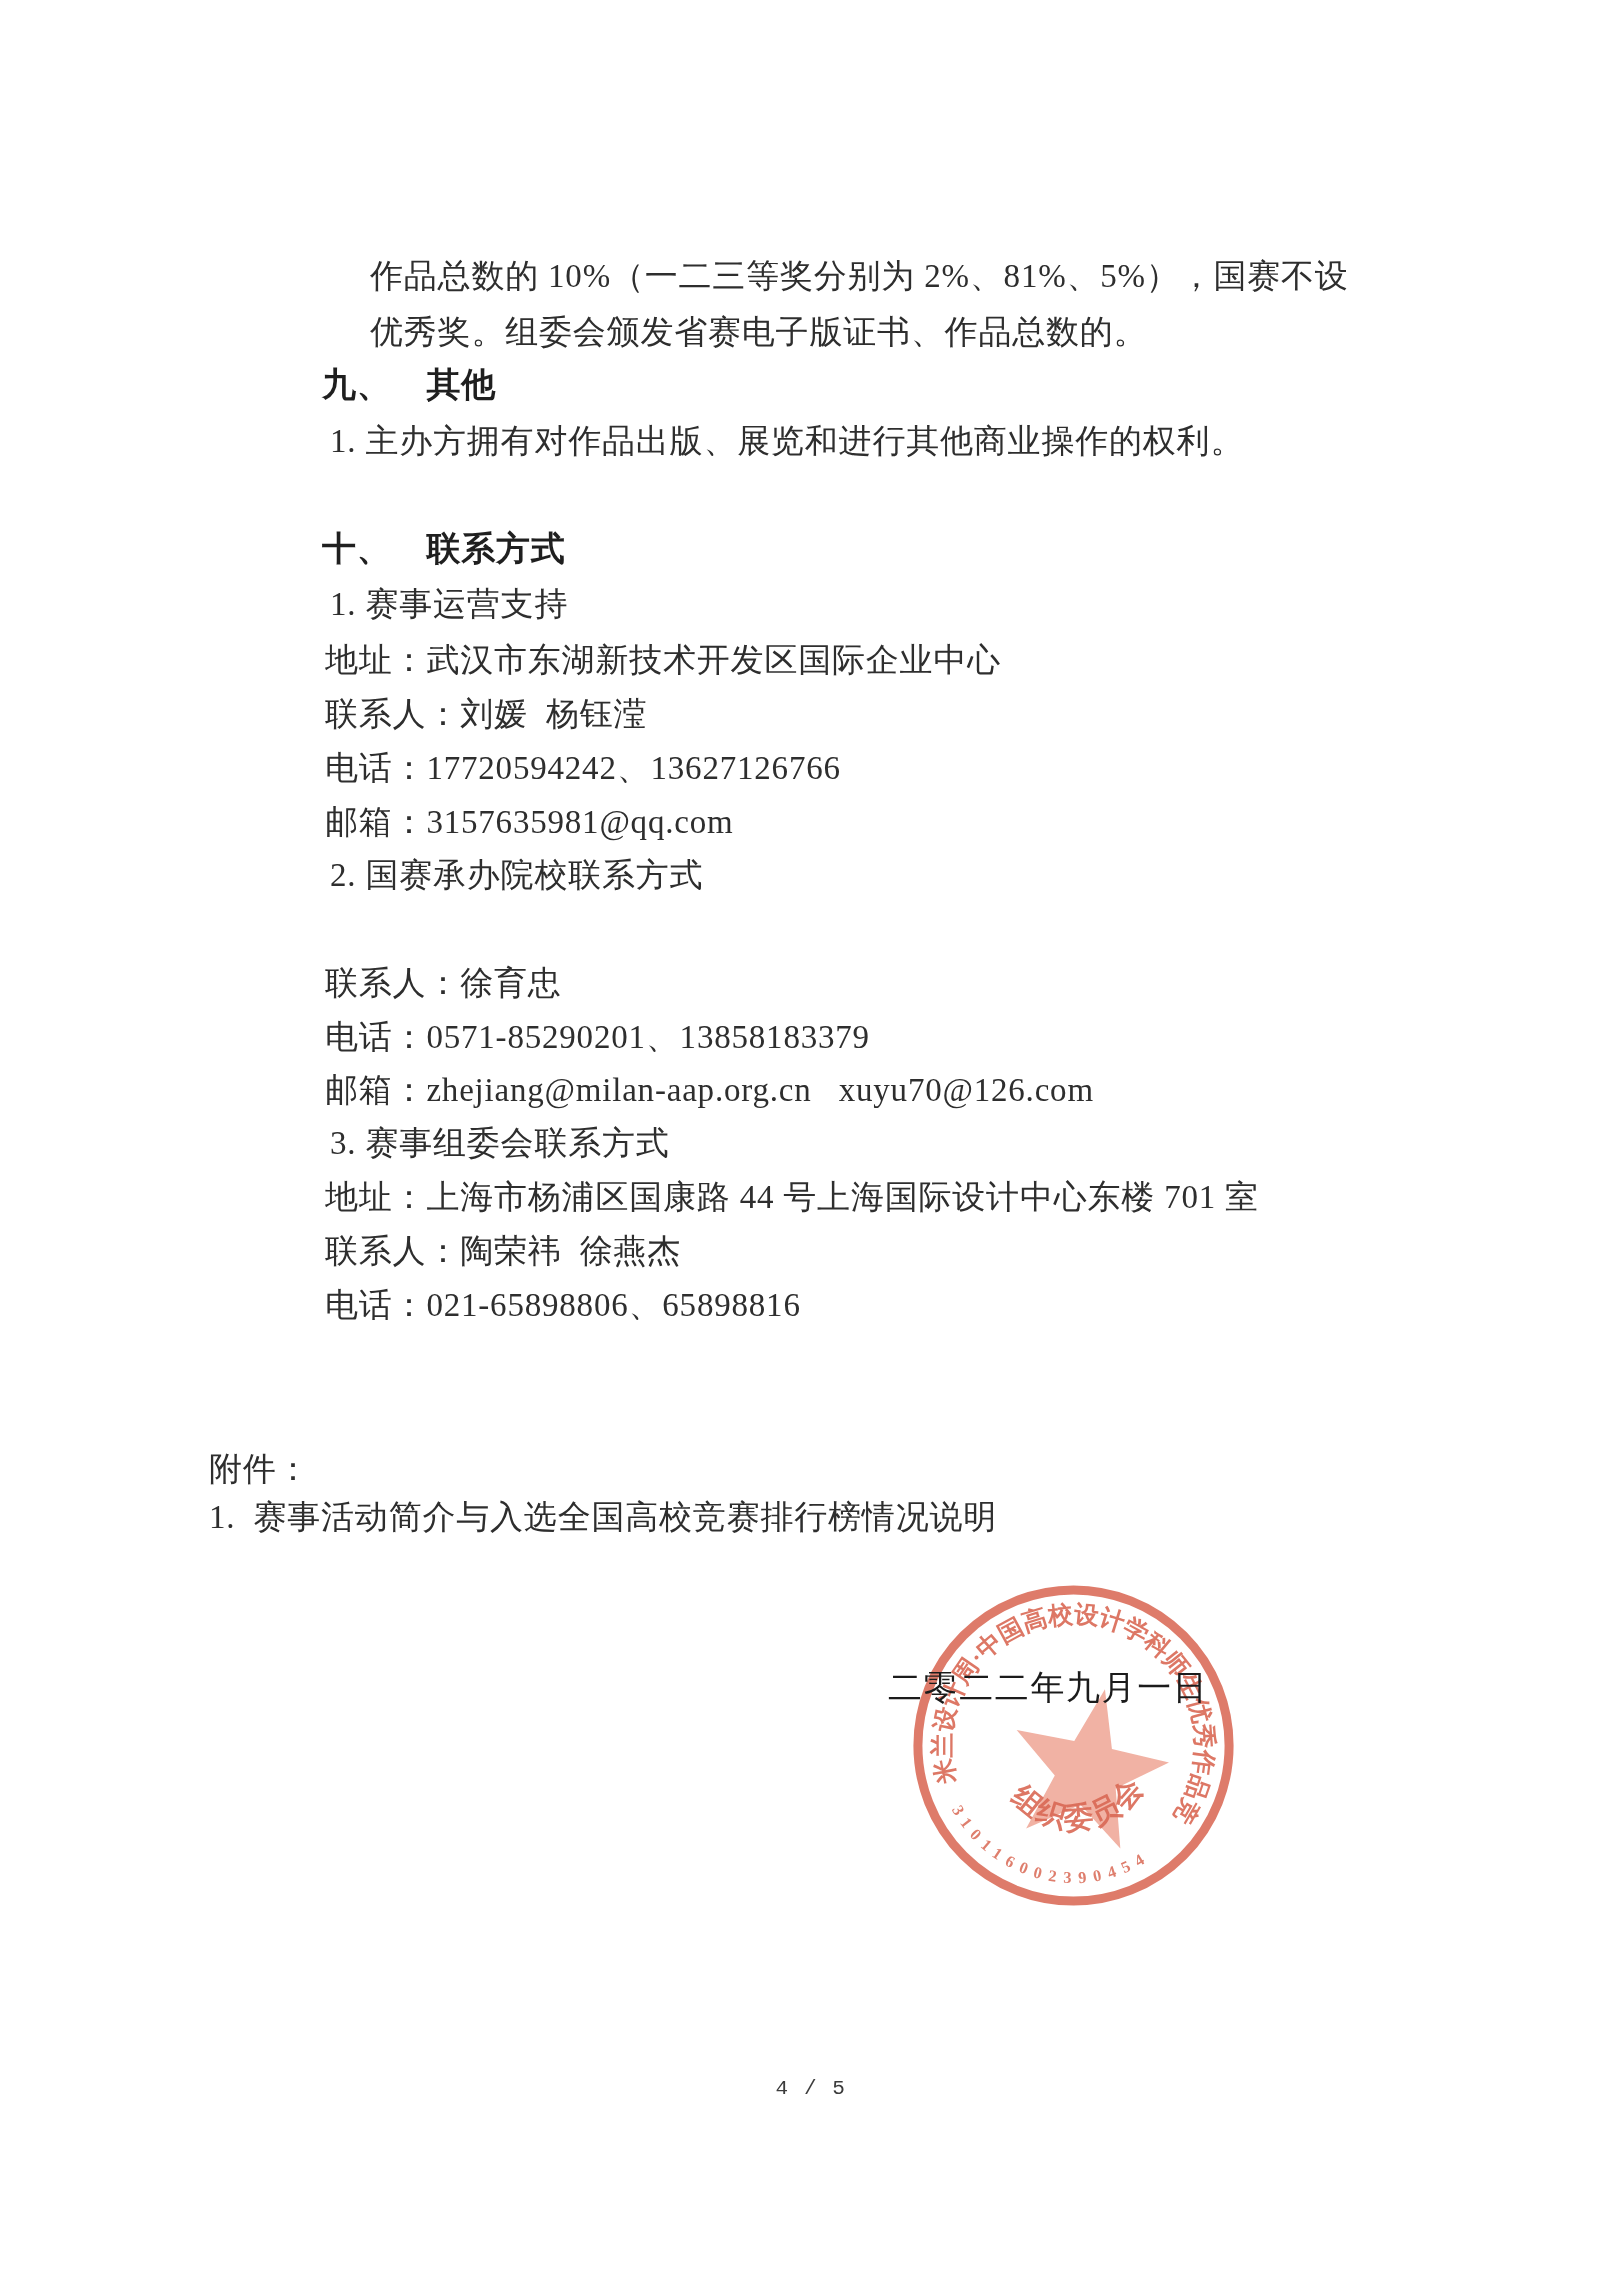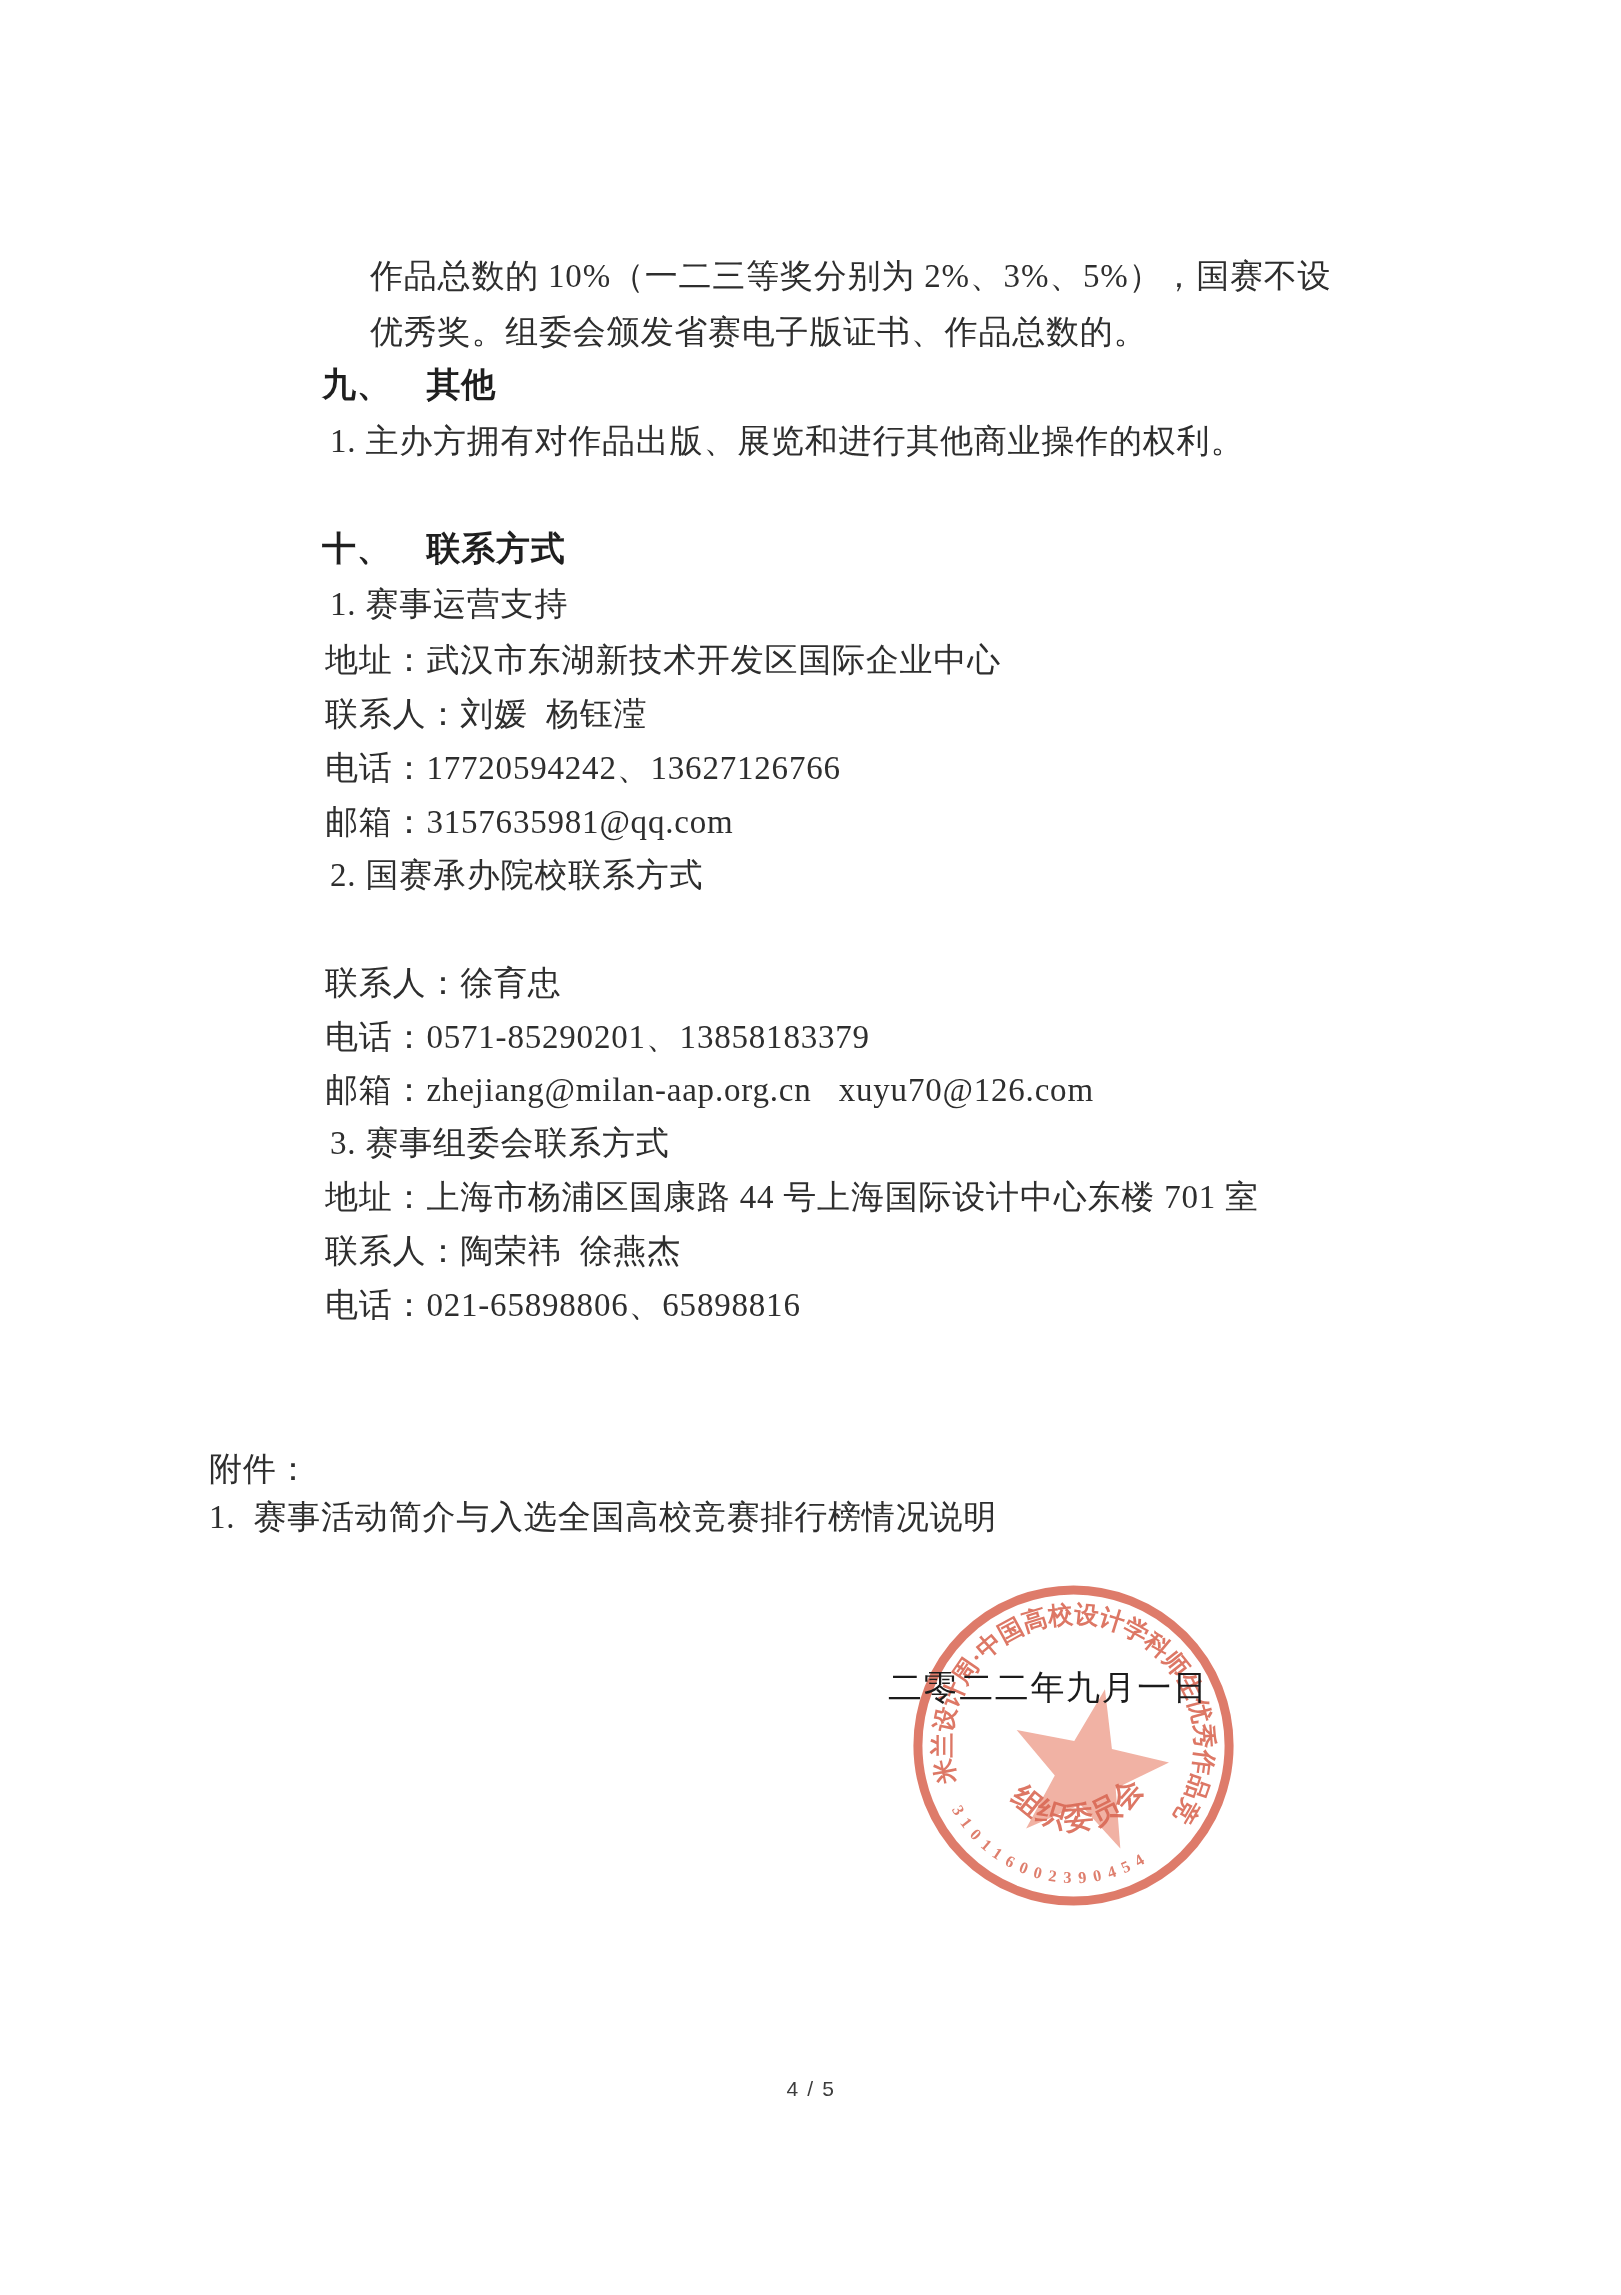--- a/index.html
+++ b/index.html
@@ -18,37 +18,37 @@
   .item{left:330px;}
   .detail{left:325px;}
   .attach{left:209px;}
   .date{
     position:absolute;left:888px;top:1665px;font-size:34px;color:#1b1b1b;
     letter-spacing:1.6px;z-index:3;white-space:pre;
   }
   .footer{
     position:absolute;top:2077px;left:0;width:100%;text-align:center;
     font-size:21px;color:#3c3c3c;letter-spacing:1.6px;
-    font-family:Liberation Sans, sans-serif;
+    font-family:Liberation Mono, monospace;
   }
   .stamp{
     position:absolute;left:913px;top:1585px;width:321px;height:321px;
     z-index:2;mix-blend-mode:multiply;opacity:.95;
   }
   .stamp text{
     font-family:"Liberation Serif","DejaVu Serif",serif;
     font-weight:700;
   }
 </style>
 </head>
 <body>
 
 <div class="page">
 
-  <div class="ln para" style="top:260px">作品总数的 10%（一二三等奖分别为 2%、3%、5%），国赛不设</div>
+  <div class="ln para" style="top:260px">作品总数的 10%（一二三等奖分别为 2%、81%、5%），国赛不设</div>
   <div class="ln para" style="top:316px">优秀奖。组委会颁发省赛电子版证书、作品总数的。</div>
 
   <div class="ln head" style="top:368px">九、　其他</div>
   <div class="ln item" style="top:425px">1. 主办方拥有对作品出版、展览和进行其他商业操作的权利。</div>
 
   <div class="ln head" style="top:532px">十、　联系方式</div>
 
   <div class="ln item" style="top:588px">1. 赛事运营支持</div>
   <div class="ln detail" style="top:644px">地址：武汉市东湖新技术开发区国际企业中心</div>
   <div class="ln detail" style="top:698px">联系人：刘媛  杨钰滢</div>

